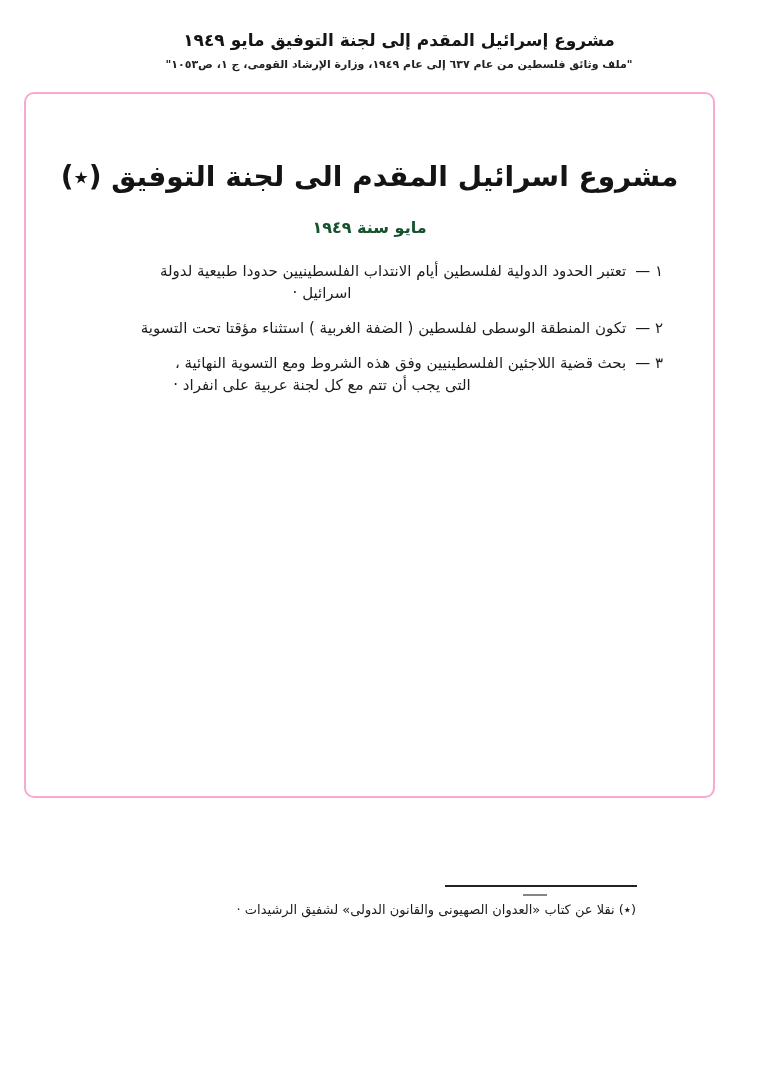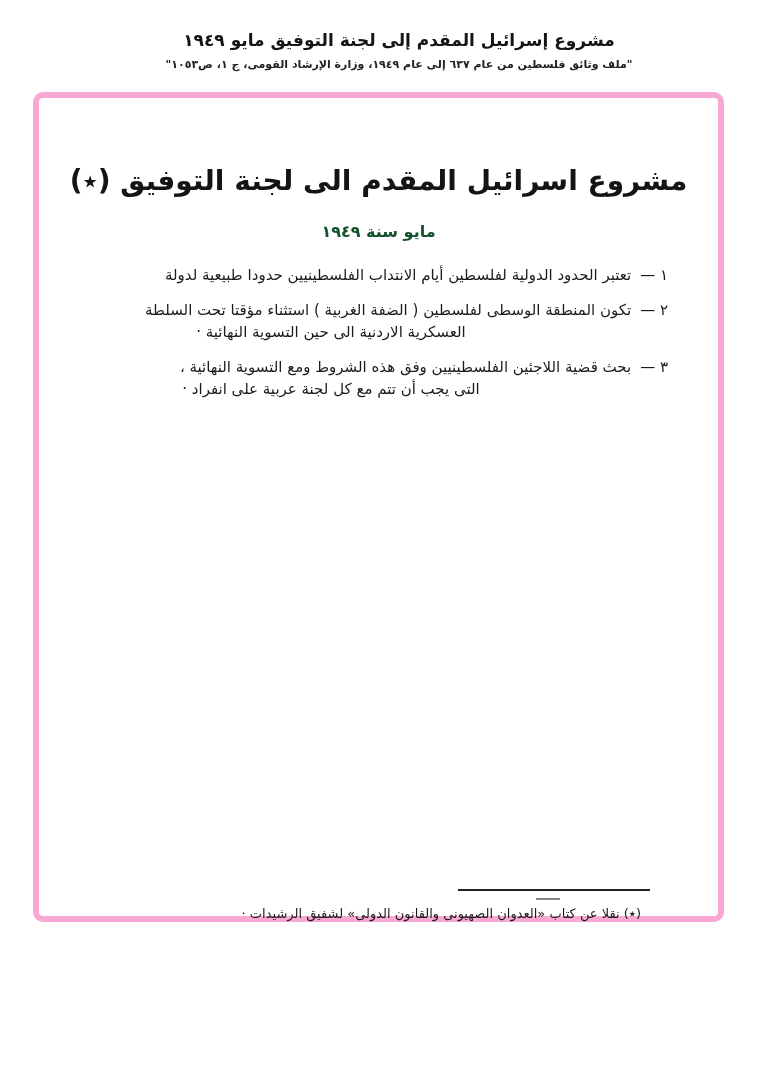--- a/index.html
+++ b/index.html
@@ -20,23 +20,23 @@
     letter-spacing: 0.5px;
   }
   .header-source {
     position: absolute; top: 58px; left: 0; right: 0;
     text-align: center; direction: rtl;
     font-size: 11px; font-weight: bold; color: #222;
   }
 
   
   .frame {
-    position: absolute; left: 33px; top: 92px;
-    width: 691px; height: 830px;
-    border: 6px solid #f9a8d4; border-radius: 10px;
+    position: absolute; left: 24px; top: 92px;
+    width: 691px; height: 706px;
+    border: 2px solid #f9a8d4; border-radius: 10px;
     background: #ffffff; box-sizing: border-box;
   }
 
   .doc-title {
     position: absolute; top: 66px; left: 0; right: 0;
     text-align: center; direction: rtl;
     font-size: 28px; font-weight: bold; color: #141414;
   }
   .doc-subtitle {
     position: absolute; top: 124px; left: 0; right: 0;
@@ -90,28 +90,28 @@
 
     <div class="doc-subtitle">مايو سنة ١٩٤٩</div>
 
     <div class="doc-body">
 
       <div class="para">
         <div class="para-line1">
           <span class="para-num">١ —</span>
           <span class="para-text">تعتبر الحدود الدولية لفلسطين أيام الانتداب الفلسطينيين حدودا طبيعية لدولة</span>
         </div>
+        <div class="para-line2">اسرائيل ·</div>
       </div>
 
       <div class="para">
         <div class="para-line1">
           <span class="para-num">٢ —</span>
-          <span class="para-text">تكون المنطقة الوسطى لفلسطين ( الضفة الغربية ) استثناء مؤقتا تحت السلطة</span>
+          <span class="para-text">تكون المنطقة الوسطى لفلسطين ( الضفة الغربية ) استثناء مؤقتا تحت التسوية</span>
         </div>
-        <div class="para-line2">العسكرية الاردنية الى حين التسوية النهائية ·</div>
       </div>
 
       <div class="para">
         <div class="para-line1">
           <span class="para-num">٣ —</span>
           <span class="para-text">بحث قضية اللاجئين الفلسطينيين وفق هذه الشروط ومع التسوية النهائية ،</span>
         </div>
         <div class="para-line2">التى يجب أن تتم مع كل لجنة عربية على انفراد ·</div>
       </div>
 

